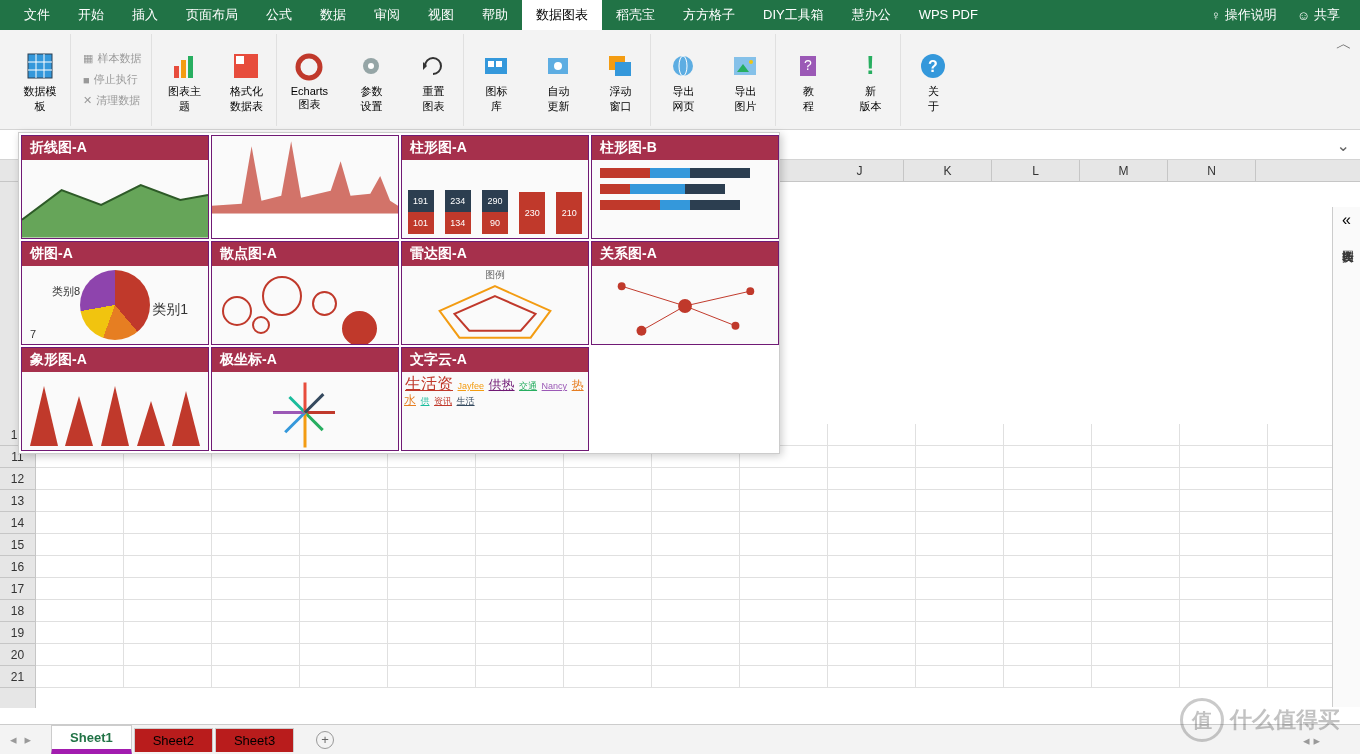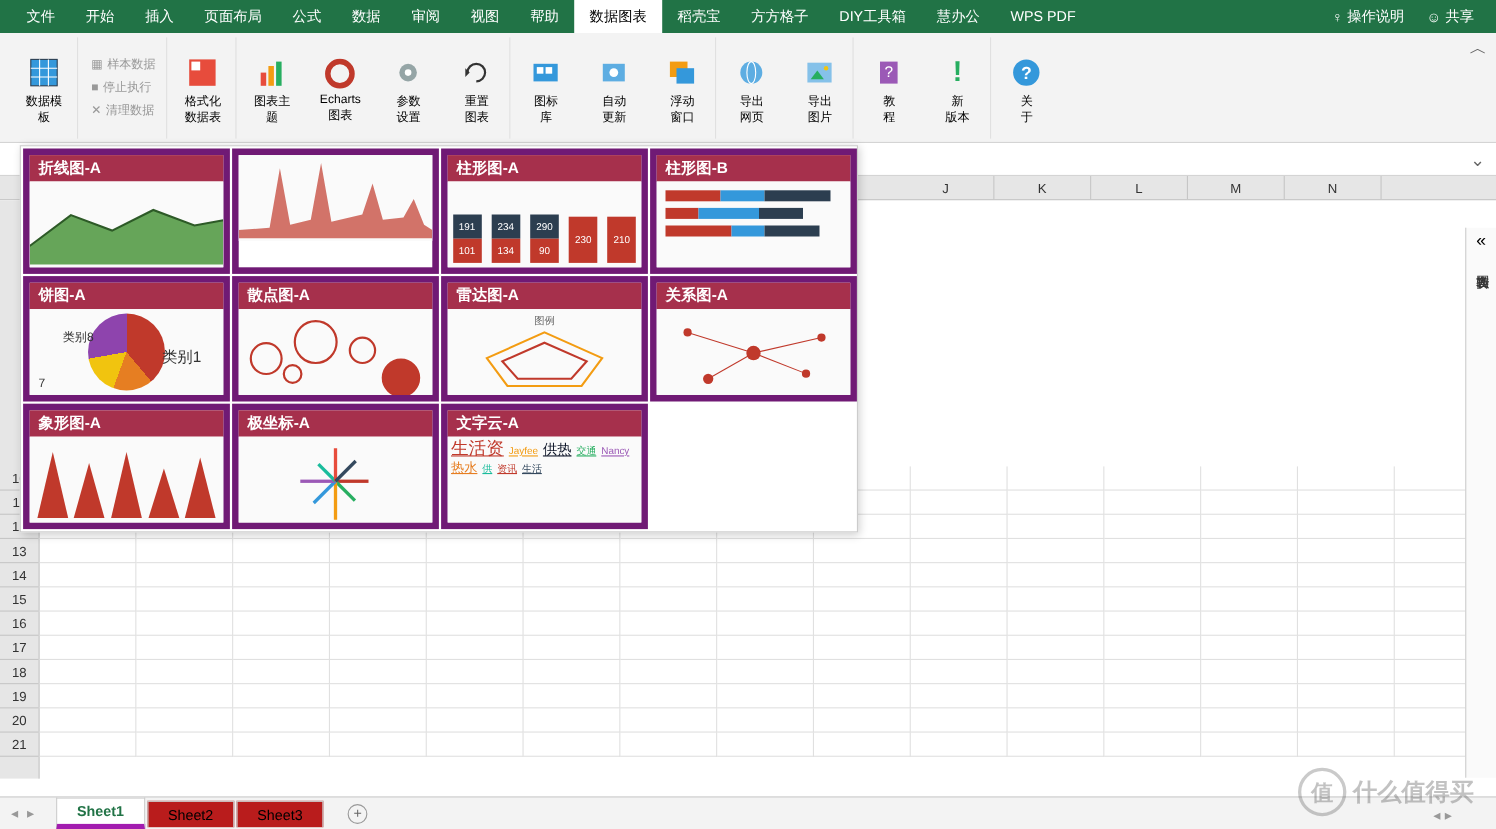--- a/index.html
+++ b/index.html
@@ -34,21 +34,21 @@
 
 .grid-area { position: relative; height: 526px; overflow: hidden; display: flex; }
 .row-headers { width: 36px; background: #e6e6e6; border-right: 1px solid #c6c6c6; }
 .row-h { height: 22px; border-bottom: 1px solid #c6c6c6; text-align: center; font-size: 12px; line-height: 22px; color: #333; }
 .cells { flex: 1; position: relative; }
 .cell-row { height: 22px; display: flex; }
 .cell { width: 88px; height: 22px; border-right: 1px solid #e0e0e0; border-bottom: 1px solid #e0e0e0; }
 
 
 .gallery { position: absolute; left: 18px; top: 132px; width: 762px; background: #fff; border: 1px solid #ccc; box-shadow: 2px 2px 8px rgba(0,0,0,0.2); z-index: 100; padding: 2px; display: grid; grid-template-columns: repeat(4, 188px); gap: 2px; }
-.gallery-item { border: 6px solid #701a75; cursor: pointer; }
+.gallery-item { border: 1px solid #701a75; cursor: pointer; }
 .gallery-header { background: #a6304c; color: #fff; font-size: 14px; font-weight: bold; padding: 3px 8px; }
 .gallery-preview { height: 78px; background: #fafafa; position: relative; overflow: hidden; }
 
 
 .sheet-tabs { position: absolute; bottom: 0; left: 0; right: 0; height: 30px; background: #f3f3f3; border-top: 1px solid #ccc; display: flex; align-items: center; padding: 0 10px; font-size: 13px; }
 .nav-arrows { display: flex; gap: 8px; color: #999; margin-right: 20px; }
 .nav-arrows span { cursor: pointer; }
 .sheet-tab { padding: 4px 18px; border: 1px solid #ccc; border-bottom: none; background: #fff; cursor: pointer; margin-right: 2px; }
 .sheet-tab.active { color: #217346; border-bottom: 6px solid #a21caf; font-weight: bold; }
 .sheet-tab.inactive { background: #b91c1c; }
@@ -136,43 +136,43 @@
       <div class="ribbon-small-item">
           <span>■</span>
           <span>停止执行</span>
         </div>
       <div class="ribbon-small-item">
           <span>✕</span>
           <span>清理数据</span>
         </div>
     </div>
   </div>
-  <div class="ribbon-group">
-    <div class="ribbon-btn">
-        <div class="icon-box">
-          <svg width="28" height="28">
-            <rect x="2" y="2" width="24" height="24" fill="#e74c3c"></rect>
-            <rect x="4" y="4" width="8" height="8" fill="#fff"></rect>
-          </svg>
-        </div>
-        <span style="white-space:pre-line">格式化
-数据表</span>
-      </div>
-  </div>
   <div class="ribbon-group no-border">
     <div class="ribbon-btn">
         <div class="icon-box">
           <svg width="28" height="28">
             <rect x="4" y="14" width="5" height="12" fill="#e74c3c"></rect>
             <rect x="11" y="8" width="5" height="18" fill="#f39c12"></rect>
             <rect x="18" y="4" width="5" height="22" fill="#27ae60"></rect>
           </svg>
         </div>
         <span style="white-space:pre-line">图表主
 题</span>
+      </div>
+  </div>
+  <div class="ribbon-group">
+    <div class="ribbon-btn">
+        <div class="icon-box">
+          <svg width="28" height="28">
+            <rect x="2" y="2" width="24" height="24" fill="#e74c3c"></rect>
+            <rect x="4" y="4" width="8" height="8" fill="#fff"></rect>
+          </svg>
+        </div>
+        <span style="white-space:pre-line">格式化
+数据表</span>
       </div>
   </div>
   <div class="ribbon-group no-border">
     <div class="ribbon-btn">
         <div class="icon-box">
           <svg width="28" height="28">
             <circle cx="14" cy="14" r="11" fill="none" stroke="#c0392b" stroke-width="5"></circle>
           </svg>
         </div>
         <span style="white-space:pre-line">Echarts
@@ -428,21 +428,21 @@
       <div class="polar-ray" style="width:26px;background:#34495e;transform:rotate(315deg)"></div>
     </div>
       </div>
   </div>
   <div class="gallery-item">
     <div class="gallery-header">文字云-A</div>
     <div class="gallery-preview">
         <div class="wordcloud">
       <span style="color:#c0392b;font-size:16px">生活资</span>
       <span style="color:#f39c12">Jayfee</span>
-      <span style="color:#0f172a;font-size:13px">供热</span>
+      <span style="color:#701a75;font-size:13px">供热</span>
       <span style="color:#27ae60">交通</span>
       <span style="color:#9b59b6">Nancy</span>
       <span style="color:#e67e22;font-size:12px">热水</span>
       <span style="color:#1abc9c">供</span>
       <span style="color:#c0392b">资讯</span>
       <span style="color:#34495e">生活</span>
     </div>
       </div>
   </div>
 </div>

